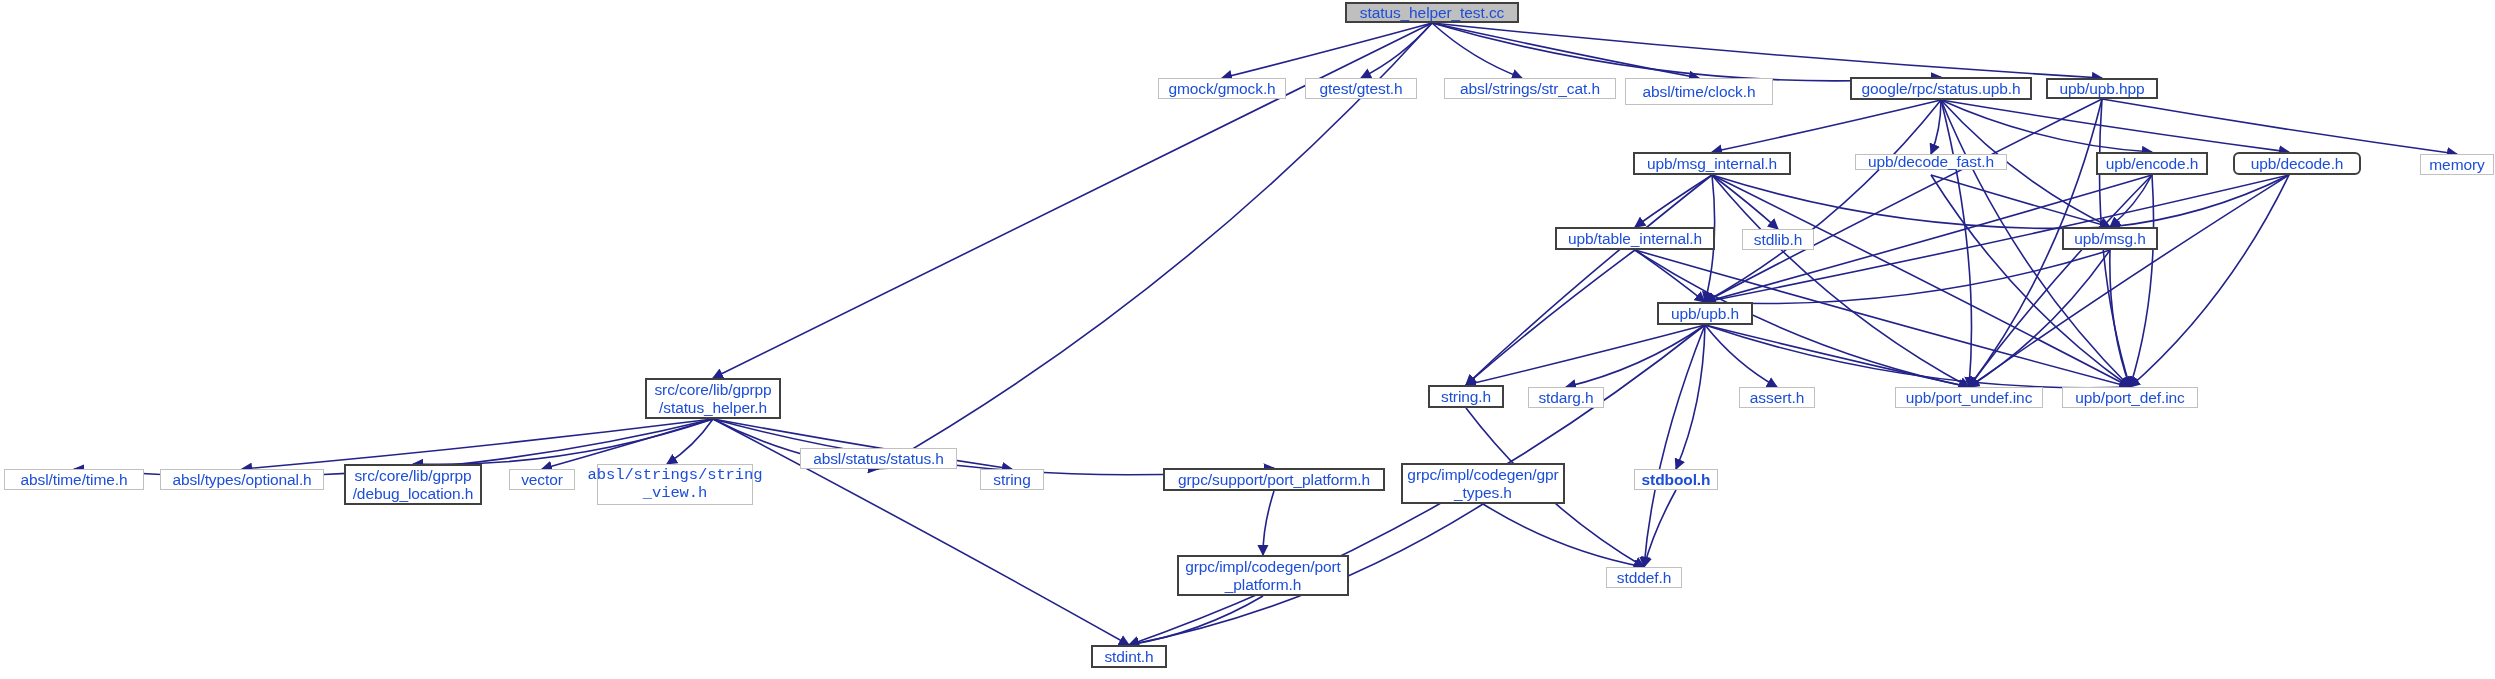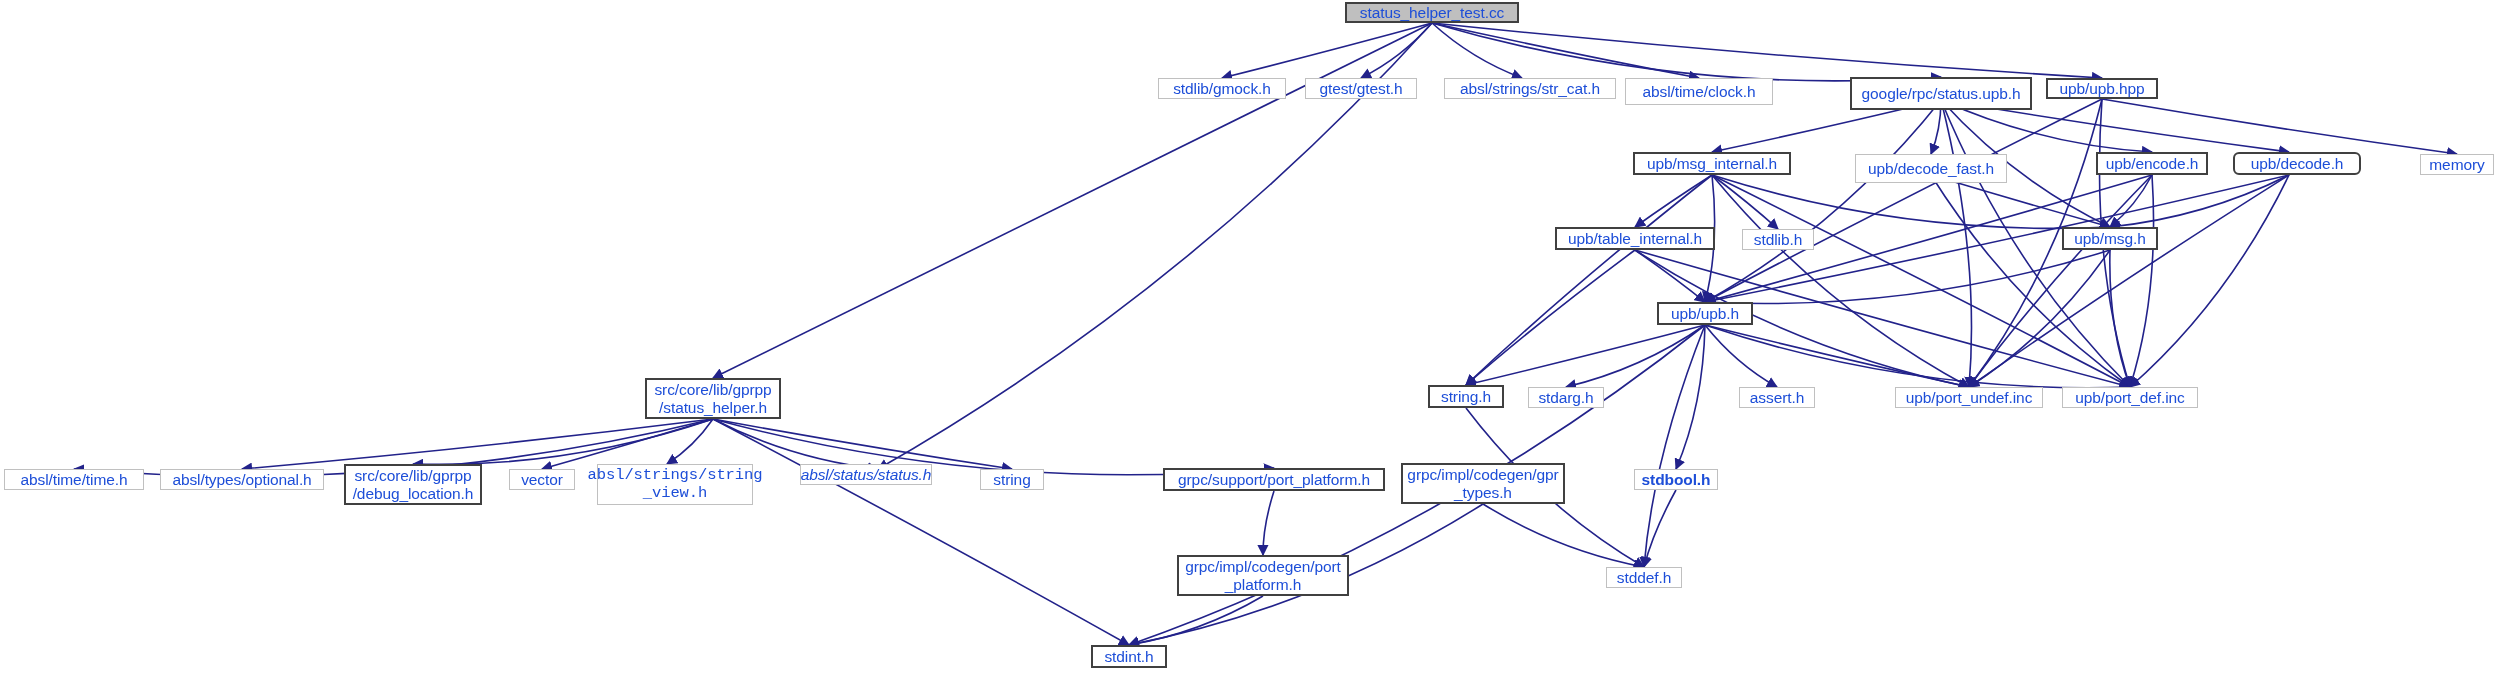--- a/index.html
+++ b/index.html
@@ -133,28 +133,28 @@
         <path d="M 1274 491 Q 1262.868 525.8069216190108 1263 555"></path>
         <path d="M 1263 596 Q 1200.312 632.9938979527325 1129 645"></path>
         <path d="M 1483 504 Q 1557.956 550.58436232466 1644 567"></path>
         <path d="M 1483 504 Q 1318.408 607.7123620582855 1129 645"></path>
         <path d="M 1676 490 Q 1653.224 531.3892325432867 1644 567"></path>
       </g>
   </svg>
 
   <div id="node-layer">
       <div class="node root" style="left: 1345px; top: 2px; width: 174px; height: 21px;">status_helper_test.cc</div>
-      <div class="node" style="left: 1158px; top: 78px; width: 128px; height: 21px;">stdlib/gmock.h</div>
+      <div class="node" style="left: 1158px; top: 78px; width: 128px; height: 21px;">gmock/gmock.h</div>
       <div class="node" style="left: 1305px; top: 78px; width: 112px; height: 21px;">gtest/gtest.h</div>
       <div class="node" style="left: 1436px; top: 78px; width: 172px; height: 21px; margin-left: 8px;">absl/strings/str_cat.h</div>
       <div class="node" style="left: 1625px; top: 78px; width: 148px; height: 27px;">absl/time/clock.h</div>
-      <div class="node strong" style="left: 1850px; top: 77px; width: 182px; height: 33px;">google/rpc/status.upb.h</div>
+      <div class="node strong" style="left: 1850px; top: 77px; width: 182px; height: 23px;">google/rpc/status.upb.h</div>
       <div class="node strong" style="left: 2046px; top: 78px; width: 112px; height: 21px;">upb/upb.hpp</div>
       <div class="node strong" style="left: 1633px; top: 152px; width: 158px; height: 23px;">upb/msg_internal.h</div>
-      <div class="node" style="left: 1855px; top: 154px; width: 152px; height: 29px;">upb/decode_fast.h</div>
+      <div class="node" style="left: 1855px; top: 154px; width: 152px; height: 16px;">upb/decode_fast.h</div>
       <div class="node strong" style="left: 2096px; top: 152px; width: 112px; height: 23px;">upb/encode.h</div>
       <div class="node strong" style="left: 2233px; top: 152px; width: 128px; height: 23px; border-radius: 6px;">upb/decode.h</div>
       <div class="node" style="left: 2420px; top: 154px; width: 74px; height: 21px;">memory</div>
       <div class="node strong" style="left: 1555px; top: 227px; width: 160px; height: 23px;">upb/table_internal.h</div>
       <div class="node" style="left: 1742px; top: 229px; width: 72px; height: 21px;">stdlib.h</div>
       <div class="node strong" style="left: 2062px; top: 227px; width: 96px; height: 23px;">upb/msg.h</div>
       <div class="node strong" style="left: 1657px; top: 302px; width: 96px; height: 23px;">upb/upb.h</div>
       <div class="node strong" style="left: 645px; top: 378px; width: 136px; height: 41px;">src/core/lib/gprpp
 /status_helper.h</div>
       <div class="node strong" style="left: 1428px; top: 385px; width: 76px; height: 23px;">string.h</div>
@@ -162,21 +162,21 @@
       <div class="node" style="left: 1739px; top: 387px; width: 76px; height: 21px;">assert.h</div>
       <div class="node" style="left: 1895px; top: 387px; width: 148px; height: 21px;">upb/port_undef.inc</div>
       <div class="node" style="left: 2062px; top: 387px; width: 136px; height: 21px;">upb/port_def.inc</div>
       <div class="node" style="left: 4px; top: 469px; width: 140px; height: 21px;">absl/time/time.h</div>
       <div class="node" style="left: 160px; top: 469px; width: 164px; height: 21px;">absl/types/optional.h</div>
       <div class="node strong" style="left: 344px; top: 464px; width: 138px; height: 41px;">src/core/lib/gprpp
 /debug_location.h</div>
       <div class="node" style="left: 509px; top: 469px; width: 66px; height: 21px;">vector</div>
       <div class="node" style="left: 597px; top: 464px; width: 156px; height: 41px; font-family: Liberation Mono, monospace;">absl/strings/string
 _view.h</div>
-      <div class="node" style="left: 800px; top: 464px; width: 132px; height: 21px; font-style: italic;">absl/status/status.h</div>
+      <div class="node" style="left: 800px; top: 448px; width: 157px; height: 21px;">absl/status/status.h</div>
       <div class="node" style="left: 980px; top: 469px; width: 64px; height: 21px;">string</div>
       <div class="node strong" style="left: 1163px; top: 468px; width: 222px; height: 23px;">grpc/support/port_platform.h</div>
       <div class="node strong" style="left: 1401px; top: 463px; width: 164px; height: 41px;">grpc/impl/codegen/gpr
 _types.h</div>
       <div class="node" style="left: 1634px; top: 469px; width: 84px; height: 21px; font-weight: bold;">stdbool.h</div>
       <div class="node strong" style="left: 1177px; top: 555px; width: 172px; height: 41px;">grpc/impl/codegen/port
 _platform.h</div>
       <div class="node" style="left: 1606px; top: 567px; width: 76px; height: 21px;">stddef.h</div>
       <div class="node strong" style="left: 1091px; top: 645px; width: 76px; height: 23px;">stdint.h</div>
     </div>

